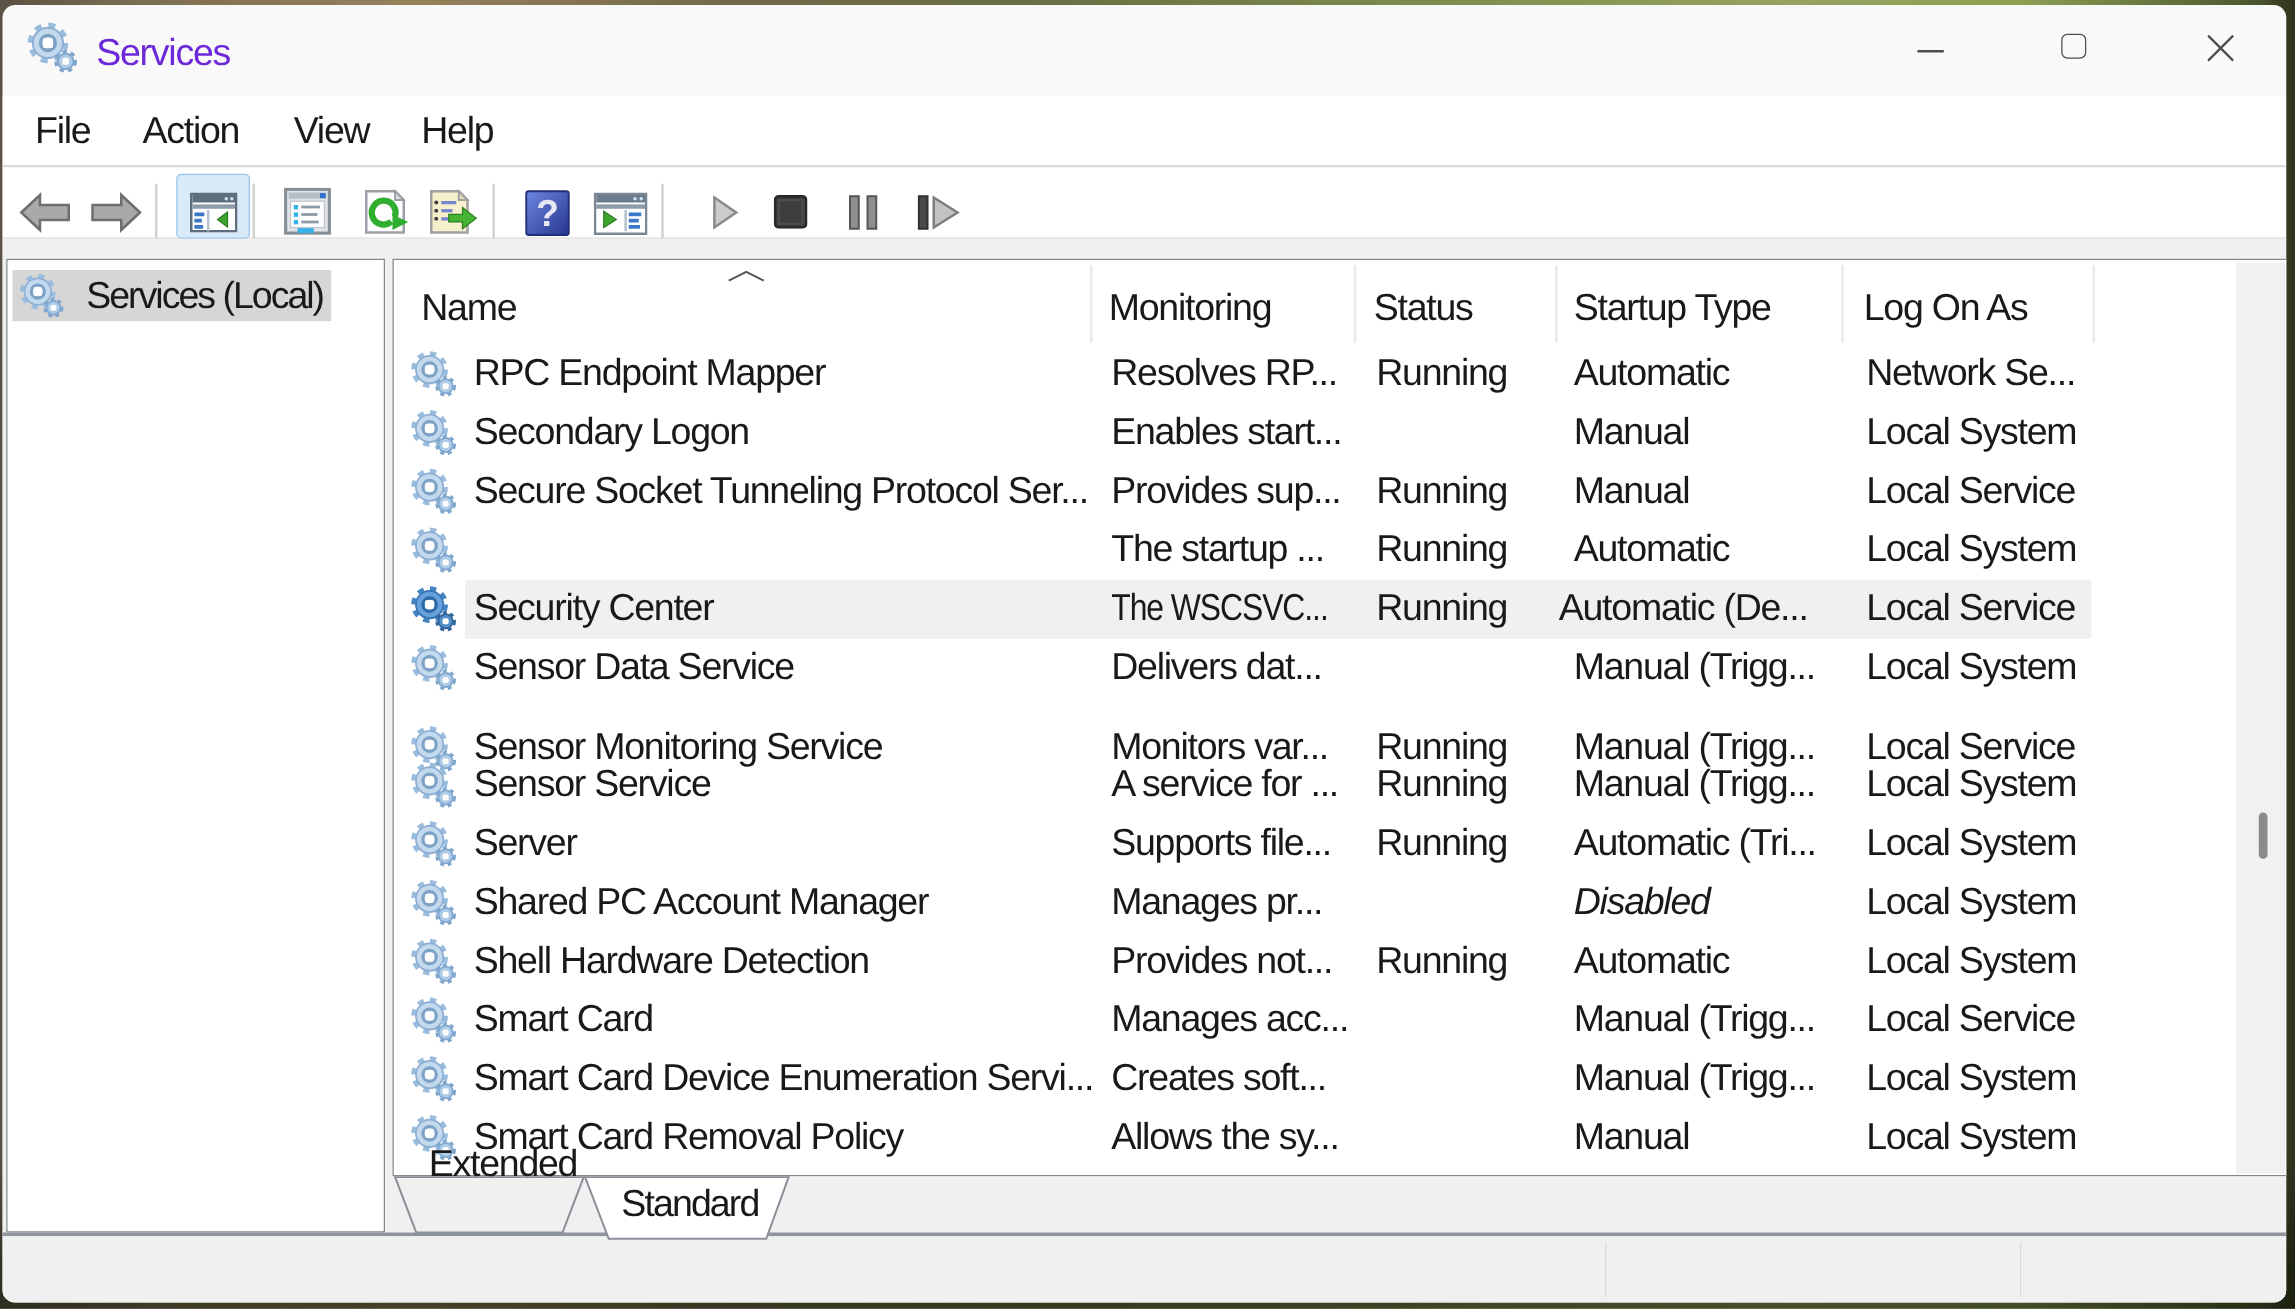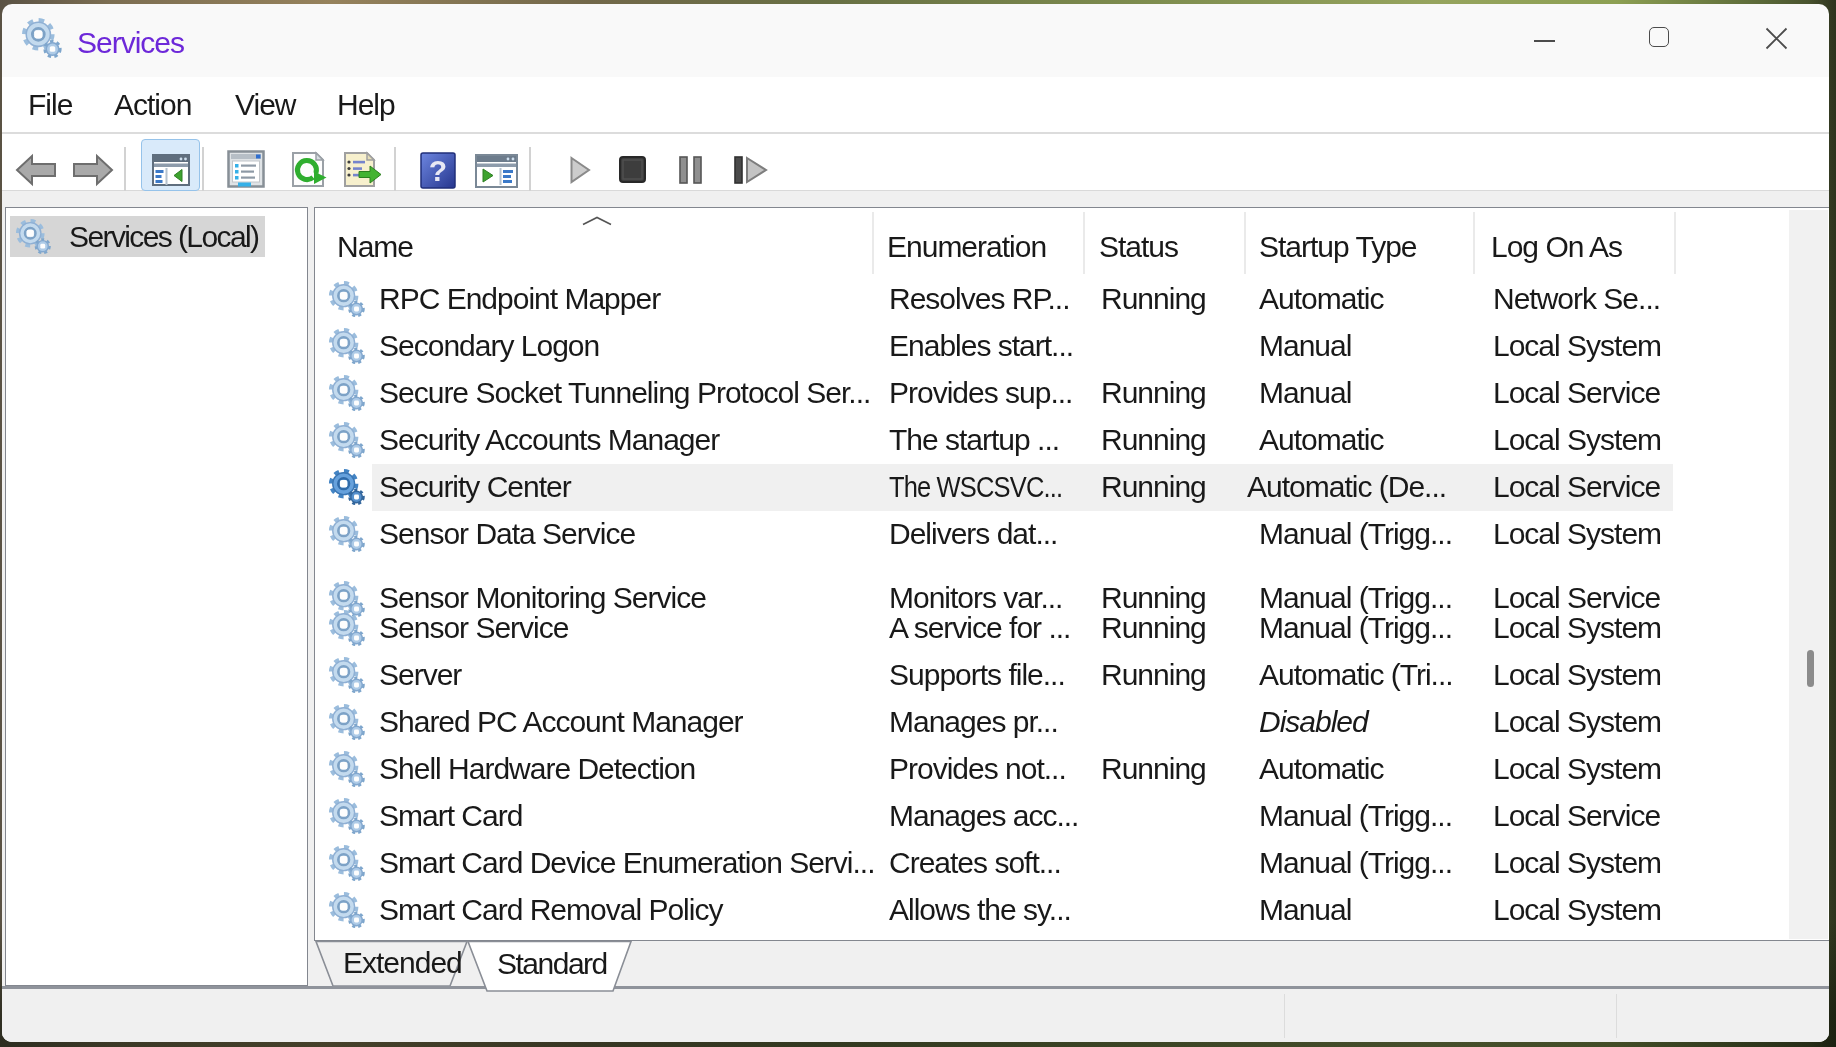--- a/index.html
+++ b/index.html
@@ -163,21 +163,21 @@
   <div id="rightpanel">
   <svg class="abs" style="left:267px;top:8px" width="30" height="10" viewBox="0 0 30 10">
         <polyline points="1,8.5 15,1.5 29,8.5" fill="none" stroke="#555" stroke-width="1.6"></polyline>
       </svg>
   <div class="colline" style="left:557px;"></div>
   <div class="colline" style="left:768px;"></div>
   <div class="colline" style="left:929px;"></div>
   <div class="colline" style="left:1158px;"></div>
   <div class="colline" style="left:1359px;"></div>
   <div class="rowtxt" style="left:22px;top:39px;">Name</div>
-  <div class="rowtxt" style="left:572px;top:39px;">Enumeration</div>
+  <div class="rowtxt" style="left:572px;top:39px;">Monitoring</div>
   <div class="rowtxt" style="left:784px;top:39px;">Status</div>
   <div class="rowtxt" style="left:944px;top:39px;">Startup Type</div>
   <div class="rowtxt" style="left:1176px;top:39px;">Log On As</div>
   <div class="row" style="top:67.5px;">
   <svg class="abs" style="left:13px;top:4.5px" width="38" height="38" viewBox="0 0 40 40">
           <use href="#gearL"></use>
         </svg>
   <div class="rowtxt" style="left:64px;">RPC Endpoint Mapper</div>
   <div class="rowtxt" style="left:574px;">Resolves RP...</div>
   <div class="rowtxt" style="left:786px;">Running</div>
@@ -200,21 +200,20 @@
   <div class="rowtxt" style="left:64px;">Secure Socket Tunneling Protocol Ser...</div>
   <div class="rowtxt" style="left:574px;">Provides sup...</div>
   <div class="rowtxt" style="left:786px;">Running</div>
   <div class="rowtxt" style="left:944px;">Manual</div>
   <div class="rowtxt" style="left:1178px;">Local Service</div>
   </div>
   <div class="row" style="top:208.5px;">
   <svg class="abs" style="left:13px;top:4.5px" width="38" height="38" viewBox="0 0 40 40">
           <use href="#gearL"></use>
         </svg>
-  <div class="rowtxt" style="left:64px;">Security Accounts Manager</div>
   <div class="rowtxt" style="left:574px;">The startup ...</div>
   <div class="rowtxt" style="left:786px;">Running</div>
   <div class="rowtxt" style="left:944px;">Automatic</div>
   <div class="rowtxt" style="left:1178px;">Local System</div>
   </div>
   <div class="row" style="top:255.5px;">
   <div class="abs" style="left:57px;top:0;width:1301px;height:47px;background:#f0f0f0;"></div>
   <svg class="abs" style="left:13px;top:4.5px" width="38" height="38" viewBox="0 0 40 40">
           <use href="#gearB"></use>
         </svg>
@@ -313,20 +312,20 @@
   <div class="abs" style="left:1492px;top:442px;width:7px;height:37px;background:#8b8b8b;border-radius:3.5px;"></div>
   </div>
 
   <svg class="abs" style="left:310px;top:937px" width="1517px" height="47" viewBox="0 0 1517 47">
     <rect x="0" y="0" width="1517" height="47" fill="#f0f0f0"></rect>
     <polygon points="4,0.5 155,0.5 138,45 21,45" fill="#f0f0f0" stroke="#8a8e96" stroke-width="1.6"></polygon>
   </svg>
   <svg class="abs" style="left:310px;top:937px;z-index:5" width="1517px" height="52" viewBox="0 0 1517 52">
     <polygon points="156,0.5 319,0.5 301,50 175,50" fill="#ffffff" stroke="#8a8e96" stroke-width="1.6"></polygon>
   </svg>
-  <div class="txt ctr" style="left:341px;top:959px;z-index:6;">Extended</div>
+  <div class="txt ctr" style="left:341px;top:928px;z-index:6;">Extended</div>
   <div class="txt ctr" style="left:495px;top:960px;letter-spacing:-1.5px;z-index:6;">Standard</div>
 
   <div class="abs" style="left:0;top:982px;width:1827px;height:2.5px;background:#8f939b;"></div>
   <div class="abs" style="left:0;top:984.5px;width:1827px;height:53px;background:#f0f0f0;"></div>
   <div class="abs" style="left:1282px;top:990px;width:1px;height:44px;background:#dcdcdc;"></div>
   <div class="abs" style="left:1614px;top:990px;width:1px;height:44px;background:#dcdcdc;"></div>
 </div>
 
 </body></html>

